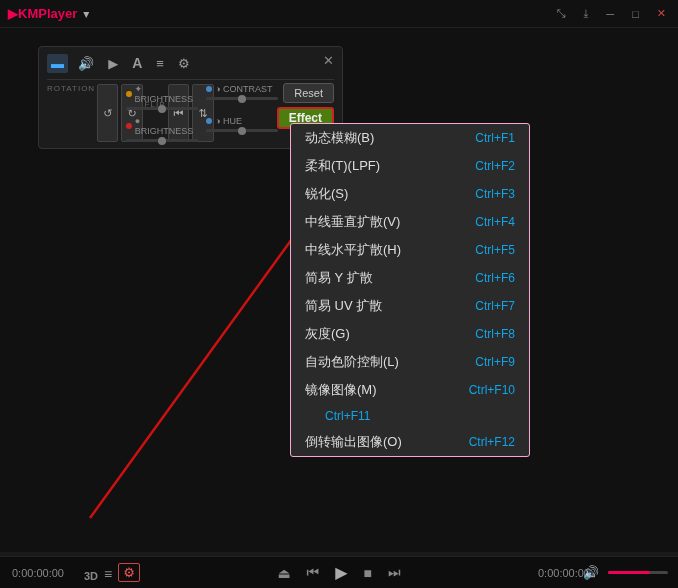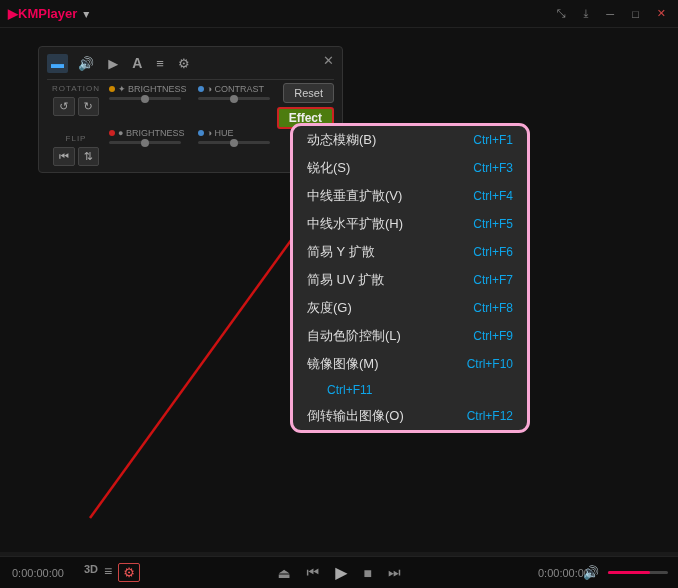--- a/index.html
+++ b/index.html
@@ -147,22 +147,22 @@
       height: 100%;
       pointer-events: none;
     }
 
     
     .dropdown-menu {
       position: absolute;
       top: 95px;
       left: 290px;
       background: #2a2a2a;
-      border: 3px solid #f9a8d4;
-      border-radius: 11px;
+      border: 1px solid #f9a8d4;
+      border-radius: 3px;
       min-width: 240px;
       z-index: 100;
     }
     .dropdown-item {
       display: flex;
       align-items: center;
       justify-content: space-between;
       padding: 5px 14px;
       font-size: 13px;
       color: #ddd;
@@ -227,21 +227,21 @@
       position: relative;
     }
     .volume-fill {
       width: 70%;
       height: 100%;
       background: #e05;
       border-radius: 2px;
     }
     .bottom-left-icons {
       display: flex;
-      align-items: flex-start;
+      align-items: flex-end;
       gap: 6px;
       margin-left: 4px;
     }
     .settings-icon-box {
       border: 1px solid #c44;
       padding: 1px 4px;
       border-radius: 2px;
       color: #e55;
       font-size: 13px;
       cursor: pointer;
@@ -263,21 +263,21 @@
     }
 
     
     .panel-body {
       display: flex;
       padding-top: 4px;
       gap: 4px;
     }
     .panel-side-controls {
       display: flex;
-      flex-direction: column;
+      flex-direction: row;
       gap: 2px;
       min-width: 58px;
       justify-content: space-between;
     }
     .side-label {
       font-size: 8px;
       color: #666;
       letter-spacing: 1px;
       text-align: center;
       margin-bottom: 2px;
@@ -447,20 +447,24 @@
       </div>
     </div>
   </div>
 
   <div class="dropdown-menu">
     <div class="dropdown-item">
       <span>动态模糊(B)</span>
       <span class="shortcut">Ctrl+F1</span>
     </div>
     <div class="dropdown-item">
+      <span>柔和(T)(LPF)</span>
+      <span class="shortcut">Ctrl+F2</span>
+    </div>
+    <div class="dropdown-item">
       <span>锐化(S)</span>
       <span class="shortcut">Ctrl+F3</span>
     </div>
     <div class="dropdown-item">
       <span>中线垂直扩散(V)</span>
       <span class="shortcut">Ctrl+F4</span>
     </div>
     <div class="dropdown-item">
       <span>中线水平扩散(H)</span>
       <span class="shortcut">Ctrl+F5</span>

